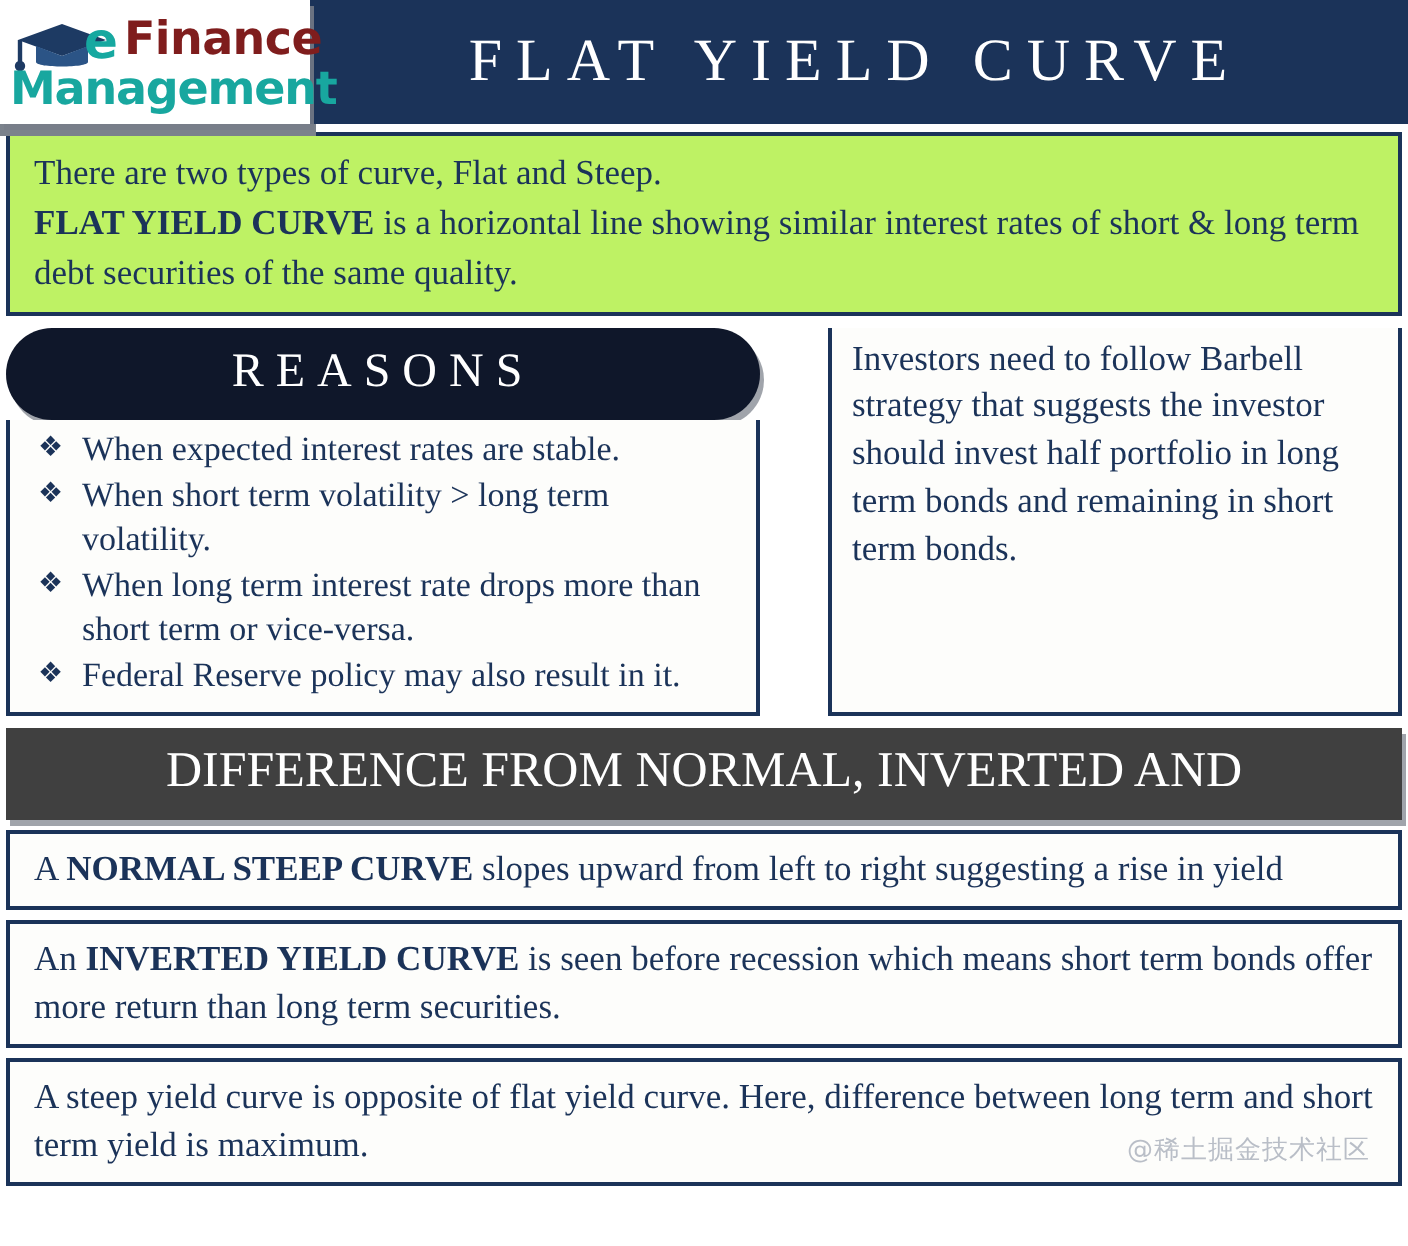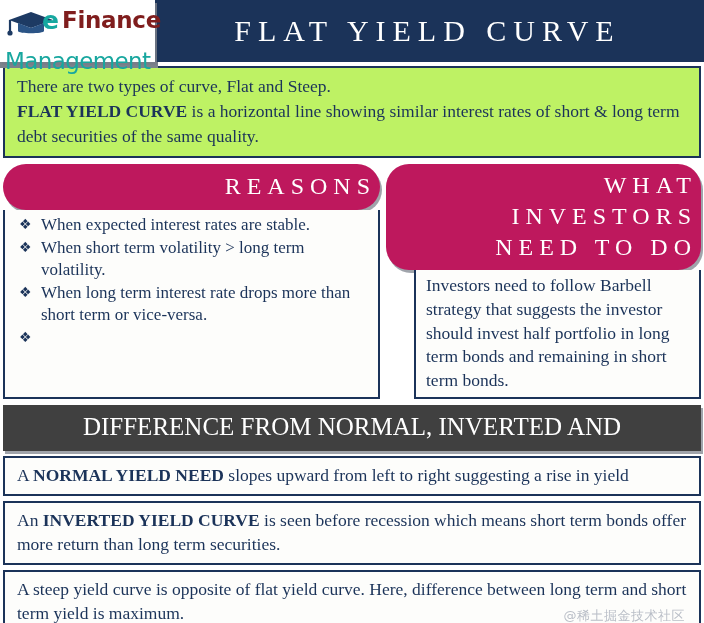--- a/index.html
+++ b/index.html
@@ -64,24 +64,24 @@
     font-family: "DejaVu Sans", sans-serif;
     font-size: 23px;
     font-weight: 600;
     color: #7f1d1d;
     letter-spacing: -0.3px;
     line-height: 1;
   }
   .logo-management {
     position: absolute;
     left: 5px;
-    top: 50px;
+    top: 34px;
     font-family: "DejaVu Sans", sans-serif;
     font-size: 23px;
-    font-weight: 400;
+    font-weight: 700;
     color: #18a79f;
     letter-spacing: -0.6px;
     line-height: 1;
   }
   .header-title {
     flex: 1 1 auto;
     display: flex;
     align-items: center;
     justify-content: center;
     color: #ffffff;
@@ -118,23 +118,23 @@
   .cols {
     display: flex;
     margin: 6px 3px 0 3px;
     gap: 6px;
     align-items: stretch;
   }
   .col-left { flex: 0 0 377px; display: flex; flex-direction: column; }
   .col-right { flex: 1 1 auto; display: flex; flex-direction: column; }
 
   .sec-head {
-    background: #be185d;
+    background: #0f172a;
     color: #ffffff;
-    text-align: right;
+    text-align: center;
     font-size: 24px;
     letter-spacing: 6px;
     padding: 7px 4px 8px 4px;
     line-height: 1.3;
     box-shadow: 2px 3px 0 0 rgba(120,126,136,0.7);
     border-radius: 23px;
   }
   .sec-head.tall { padding: 6px 4px 7px 4px; }
 
   .sec-body {
@@ -241,42 +241,37 @@
 
   <div class="cols">
 
     <div class="col-left">
       <div class="sec-head">REASONS</div>
       <div class="sec-body left-body">
         <ul class="bullets">
           <li><span class="bullet-glyph">❖</span><span>When expected interest rates are stable.</span></li>
           <li><span class="bullet-glyph">❖</span><span>When short term volatility &gt; long term volatility.</span></li>
           <li><span class="bullet-glyph">❖</span><span>When long term interest rate drops more than short term or vice-versa.</span></li>
-          <li><span class="bullet-glyph">❖</span></li>
+          <li><span class="bullet-glyph">❖</span><span>Federal Reserve policy may also result in it.</span></li>
         </ul>
       </div>
     </div>
 
     <div class="col-right">
-      <div class="sec-head tall">
-        <div>WHAT</div>
-        <div>INVESTORS</div>
-        <div>NEED TO DO</div>
-      </div>
       <div class="sec-body right-body">Investors need to follow Barbell strategy that suggests the investor should invest half portfolio in long term bonds and remaining in short term bonds.</div>
     </div>
 
   </div>
 
   <div class="diff-banner">
     <div>DIFFERENCE FROM NORMAL, INVERTED AND</div>
   </div>
 
   <div class="note-box">
-    <span>A </span><b>NORMAL YIELD NEED</b><span> slopes upward from left to right suggesting a rise in yield</span>
+    <span>A </span><b>NORMAL STEEP CURVE</b><span> slopes upward from left to right suggesting a rise in yield</span>
   </div>
 
   <div class="note-box">
     <span>An </span><b>INVERTED YIELD CURVE</b><span> is seen before recession which means short term bonds offer more return than long term securities.</span>
   </div>
 
   <div class="note-box">
     <span></span><b></b><span>A steep yield curve is opposite of flat yield curve. Here, difference between long term and short term yield is maximum.</span>
     <span class="watermark">@稀土掘金技术社区</span>
   </div>

